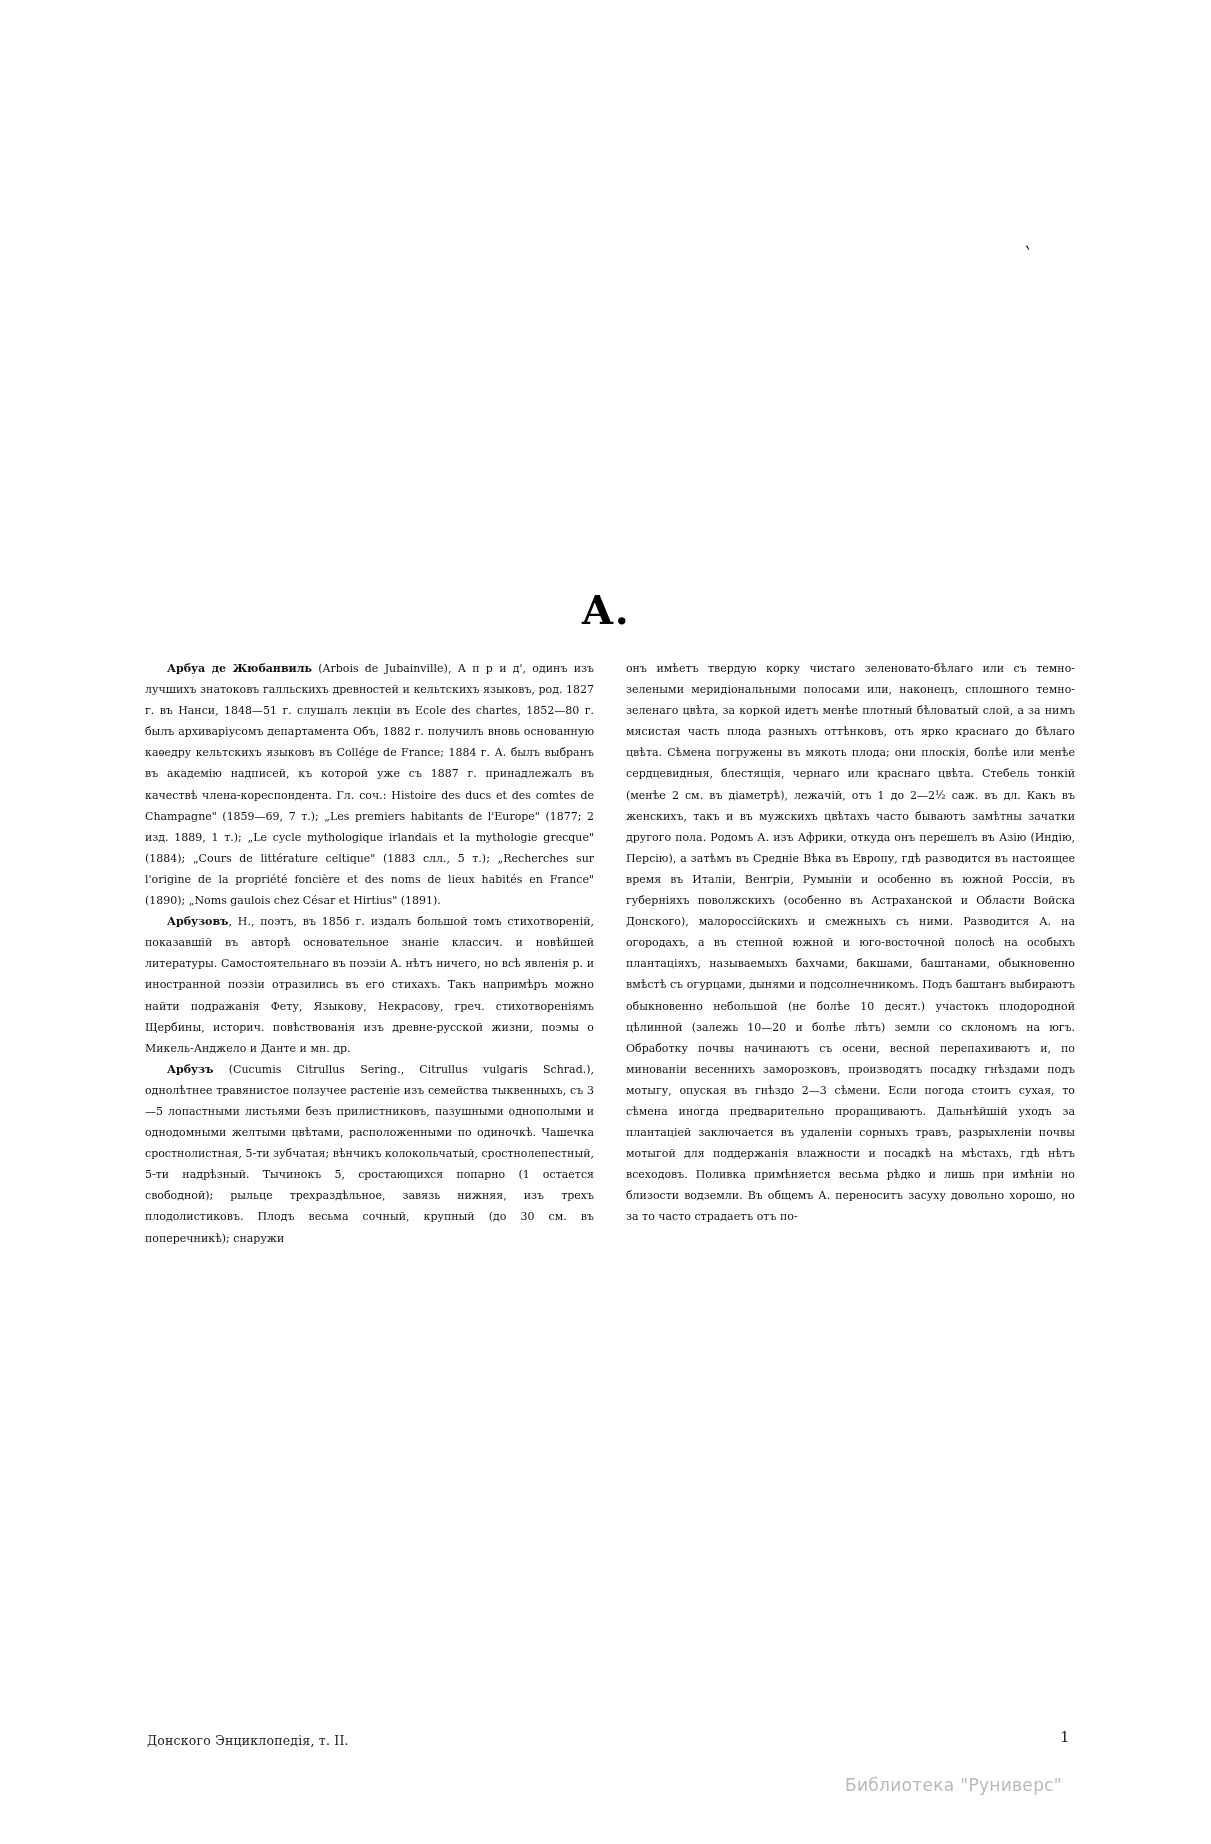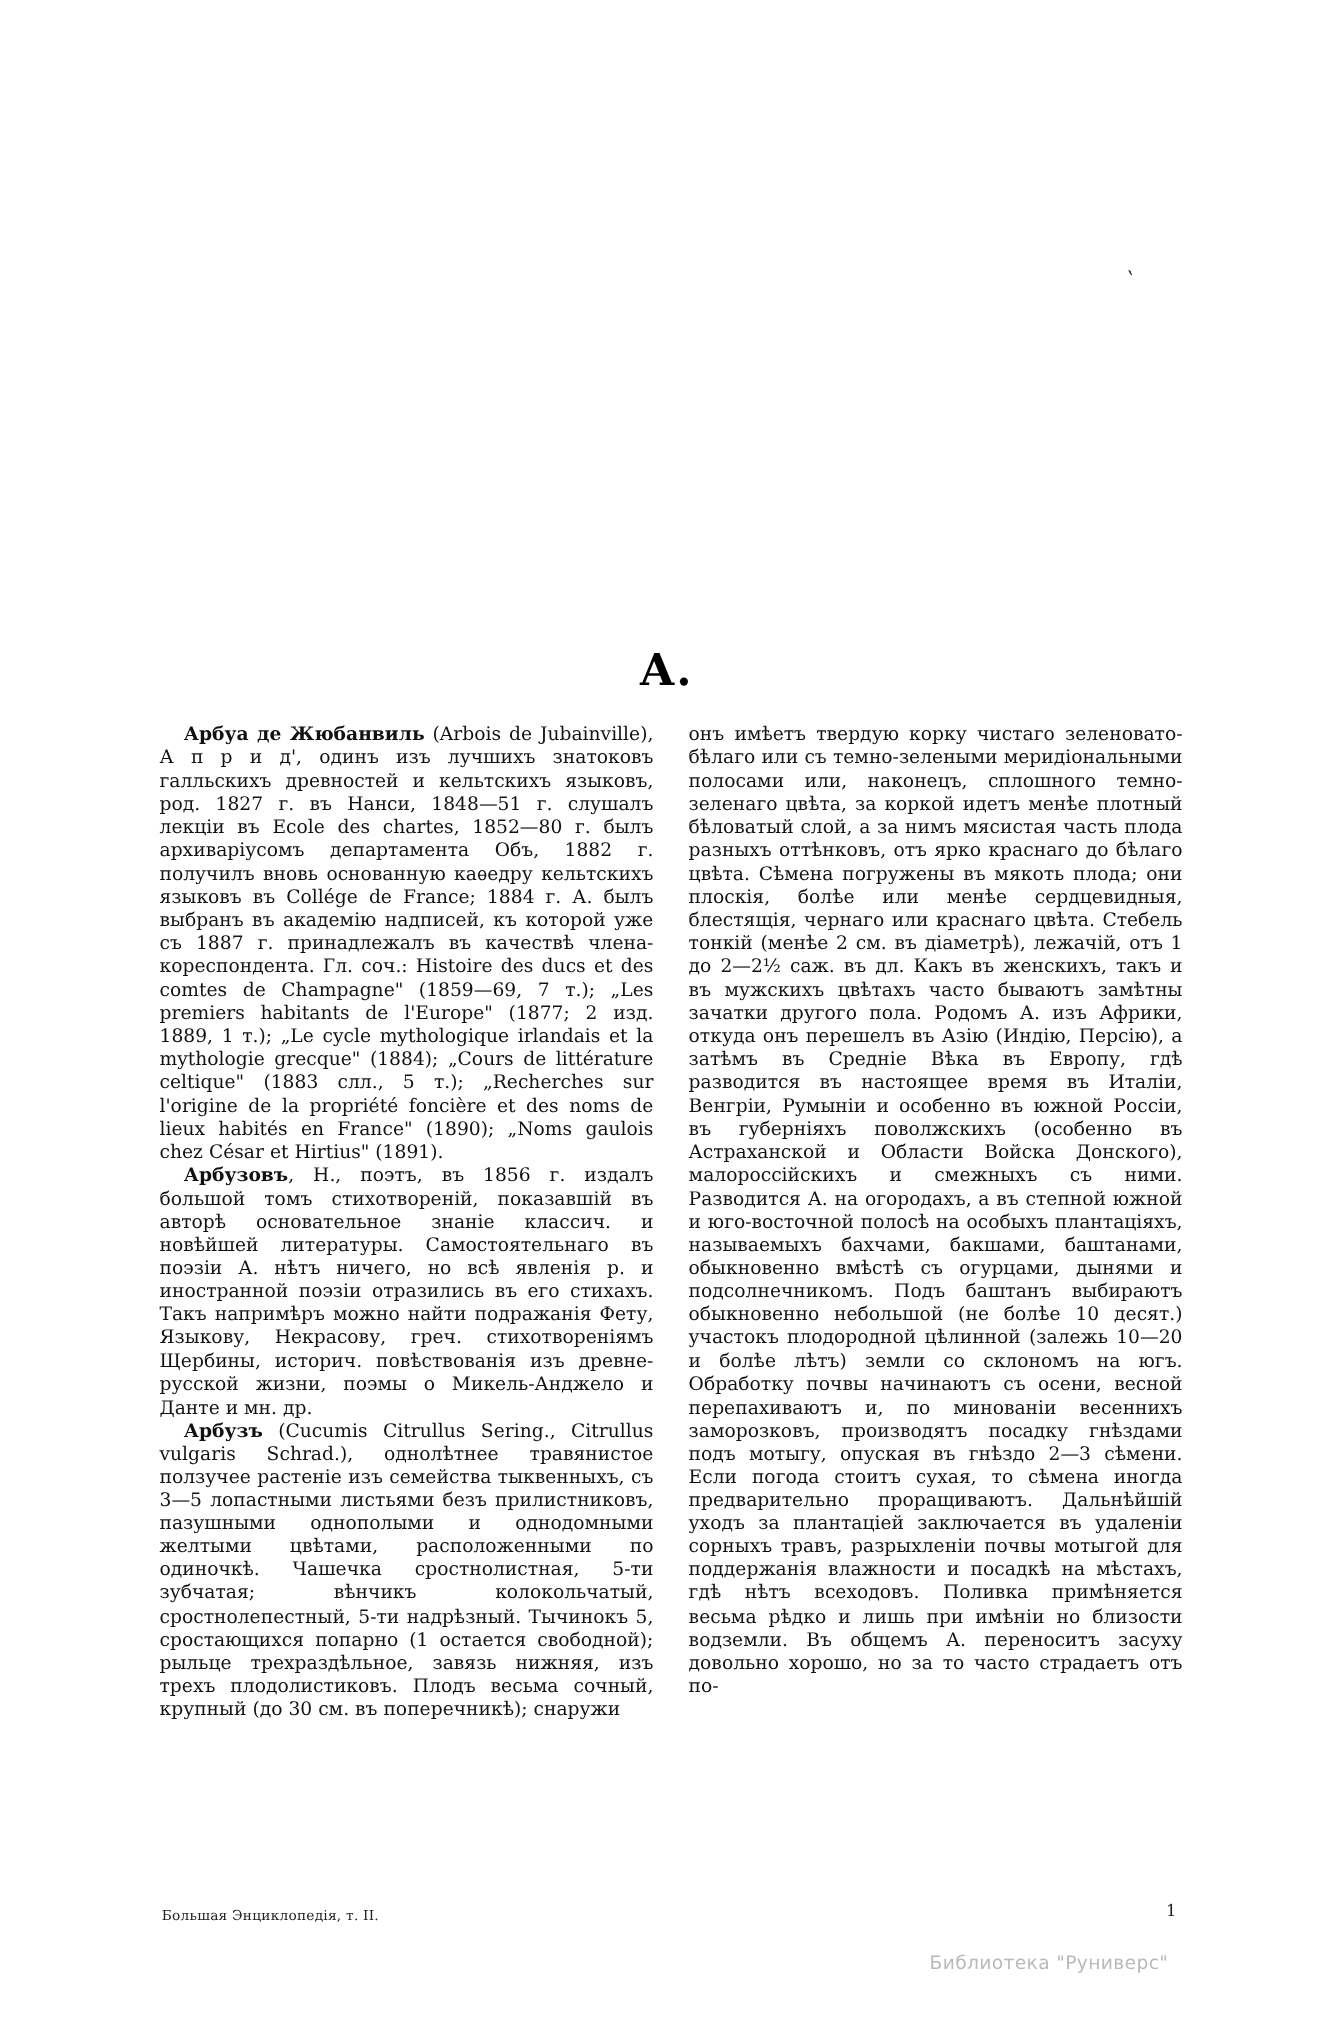--- a/index.html
+++ b/index.html
@@ -48,21 +48,21 @@
     position: absolute;
     left: 145px;
     top: 658px;
     width: 930px;
     height: 1060px;
     display: flex;
     gap: 32px;
   }
   .col {
     width: 449px;
-    font-size: 17px;
+    font-size: 11px;
     line-height: 21.1px;
     text-align: justify;
     text-justify: inter-word;
     hyphens: manual;
     color: #111;
   }
   .col p {
     margin: 0;
     text-indent: 22px;
   }
@@ -121,17 +121,17 @@
     </div>
 
     <div class="col">
       <p class="no-indent">
         <span>онъ имѣетъ твердую корку чистаго зеленовато-бѣлаго или съ темно-зелеными меридіональными полосами или, наконецъ, сплошного темно-зеленаго цвѣта, за коркой идетъ менѣе плотный бѣловатый слой, а за нимъ мясистая часть плода разныхъ оттѣнковъ, отъ ярко краснаго до бѣлаго цвѣта. Сѣмена погружены въ мякоть плода; они плоскія, болѣе или менѣе сердцевидныя, блестящія, чернаго или краснаго цвѣта. Стебель тонкій (менѣе 2 см. въ діаметрѣ), лежачій, отъ 1 до 2—2½ саж. въ дл. Какъ въ женскихъ, такъ и въ мужскихъ цвѣтахъ часто бываютъ замѣтны зачатки другого пола. Родомъ А. изъ Африки, откуда онъ перешелъ въ Азію (Индію, Персію), а затѣмъ въ Средніе Вѣка въ Европу, гдѣ разводится въ настоящее время въ Италіи, Венгріи, Румыніи и особенно въ южной Россіи, въ губерніяхъ поволжскихъ (особенно въ Астраханской и Области Войска Донского), малороссійскихъ и смежныхъ съ ними. Разводится А. на огородахъ, а въ степной южной и юго-восточной полосѣ на особыхъ плантаціяхъ, называемыхъ бахчами, бакшами, баштанами, обыкновенно вмѣстѣ съ огурцами, дынями и подсолнечникомъ. Подъ баштанъ выбираютъ обыкновенно небольшой (не болѣе 10 десят.) участокъ плодородной цѣлинной (залежь 10—20 и болѣе лѣтъ) земли со склономъ на югъ. Обработку почвы начинаютъ съ осени, весной перепахиваютъ и, по минованіи весеннихъ заморозковъ, производятъ посадку гнѣздами подъ мотыгу, опуская въ гнѣздо 2—3 сѣмени. Если погода стоитъ сухая, то сѣмена иногда предварительно проращиваютъ. Дальнѣйшій уходъ за плантаціей заключается въ удаленіи сорныхъ травъ, разрыхленіи почвы мотыгой для поддержанія влажности и посадкѣ на мѣстахъ, гдѣ нѣтъ всеходовъ. Поливка примѣняется весьма рѣдко и лишь при имѣніи но близости водземли. Въ общемъ А. переноситъ засуху довольно хорошо, но за то часто страдаетъ отъ по-</span>
       </p>
     </div>
 
   </div>
 
-  <div class="footer-left">Большая Энциклопедія, т. II.</div>
+  <div class="footer-left">Донского Энциклопедія, т. II.</div>
   <div class="footer-right">1</div>
   <div class="watermark">Библиотека "Руниверс"</div>
 
 </div>
 
 </body></html>

